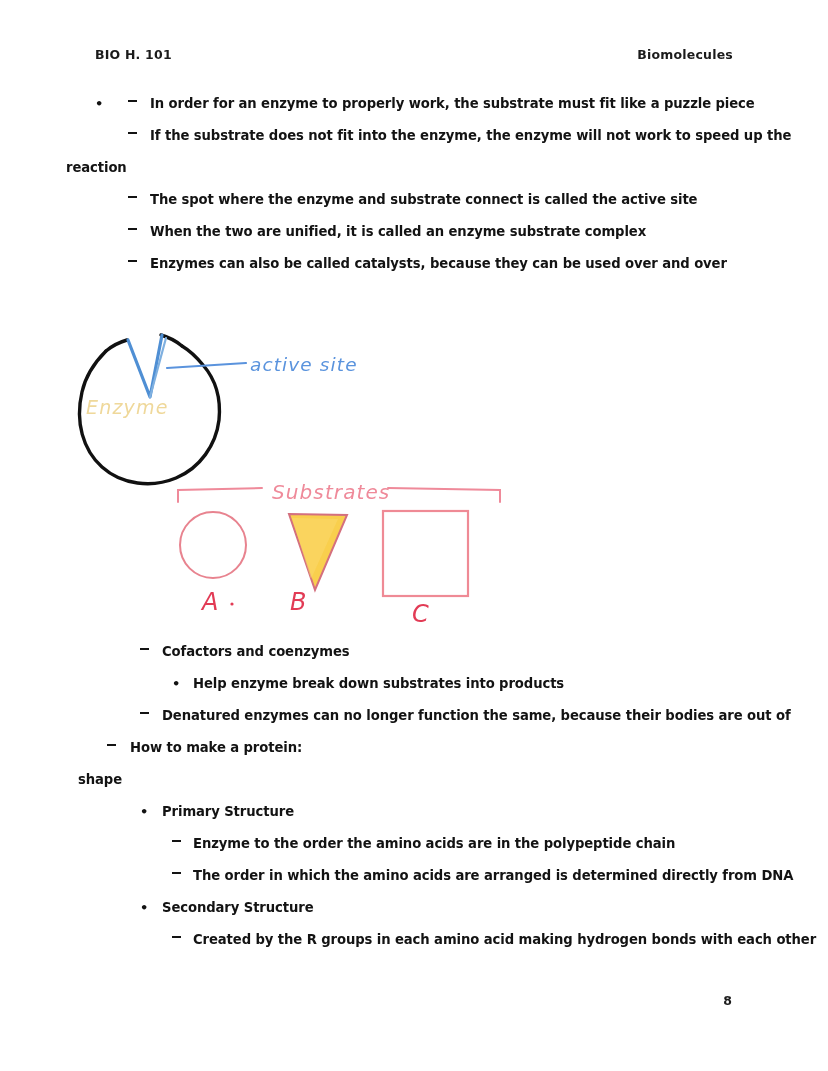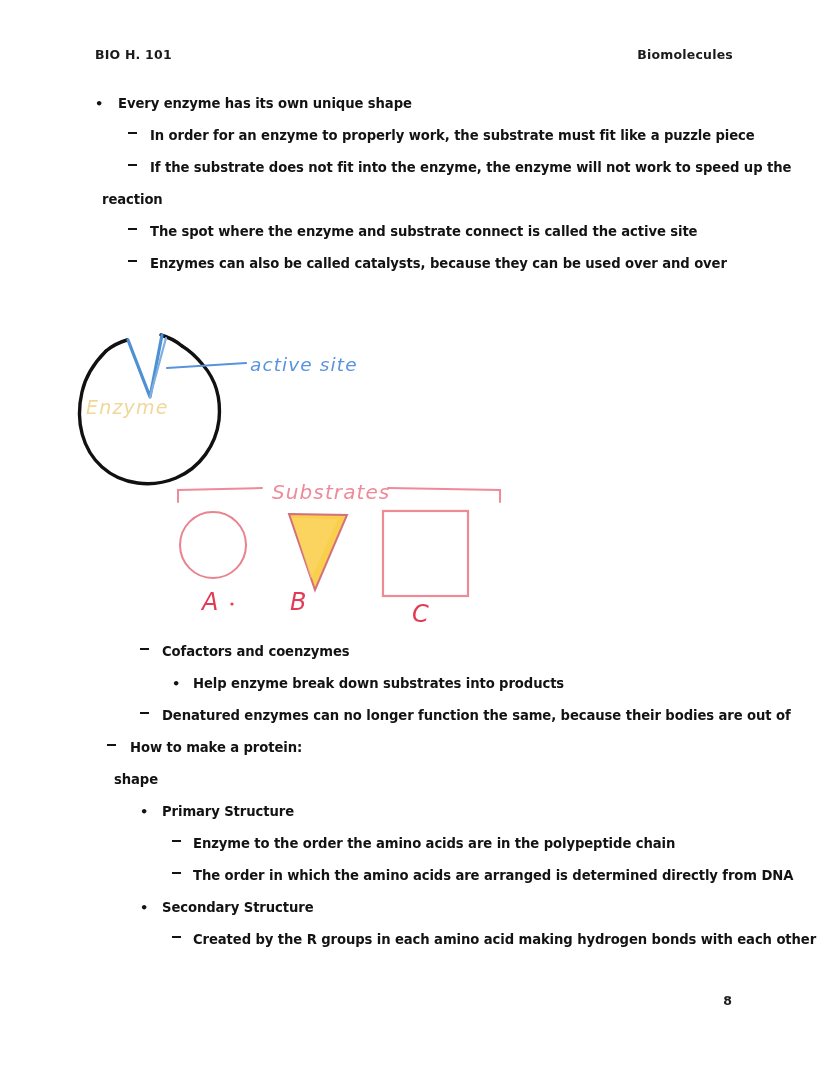--- a/index.html
+++ b/index.html
@@ -54,21 +54,21 @@
     display: inline-block;
     text-align: left;
   }
   
   .lvl0            { padding-left: 118px; }
   .lvl0 > .mk      { left: 95px; }
   .lvl1            { padding-left: 150px; }
   .lvl1 > .mk      { left: 128px; }
   .lvl2            { padding-left: 181px; }
   .lvl2 > .mk      { left: 160px; }
-  .cont1           { padding-left: 102px; }
+  .cont1           { padding-left: 66px; }
 
   .mk-dot  { font-size: 13px; line-height: 32px; }
   .mk-dash { font-size: 13px; line-height: 32px; position:absolute; }
   .mk-dash::before {
     content: "";
     position: absolute;
     top: 12px;
     left: 0;
     width: 9px;
     height: 2.4px;
@@ -107,41 +107,44 @@
 
 <div id="page">
 
   <div class="hdr hdr-left">BIO H. 101</div>
   <div class="hdr hdr-right">Biomolecules</div>
 
   <div id="notes">
 
     <div class="line lvl0">
       <span class="mk mk-dot">•</span>
-      <span>Every enzyme has its own unique shape</span>
     </div>
 
     <div class="line lvl1">
       <span class="mk mk-dash"></span>
       <span>In order for an enzyme to properly work, the </span><b>substrate</b><span> must fit like a puzzle piece</span>
     </div>
 
     <div class="line lvl1">
       <span class="mk mk-dash"></span>
       <span>If the substrate does not fit into the enzyme, the enzyme will not work to speed up the</span>
     </div>
     <div class="line cont1">
       <span>reaction</span>
     </div>
 
     <div class="line lvl1">
       <span class="mk mk-dash"></span>
       <span>The spot where the enzyme and substrate connect is called the </span><b>active site</b>
     </div>
 
+    <div class="line lvl1">
+      <span class="mk mk-dash"></span>
+      <span>When the two are unified, it is called an </span><b>enzyme substrate complex</b>
+    </div>
 
     <div class="line lvl1">
       <span class="mk mk-dash"></span>
       <span>Enzymes can also be called catalysts, because they can be used over and over</span>
     </div>
   </div>
 
   <div id="diagram">
     <svg width="828" height="310" viewBox="0 0 828 310" xmlns="http://www.w3.org/2000/svg">
 

